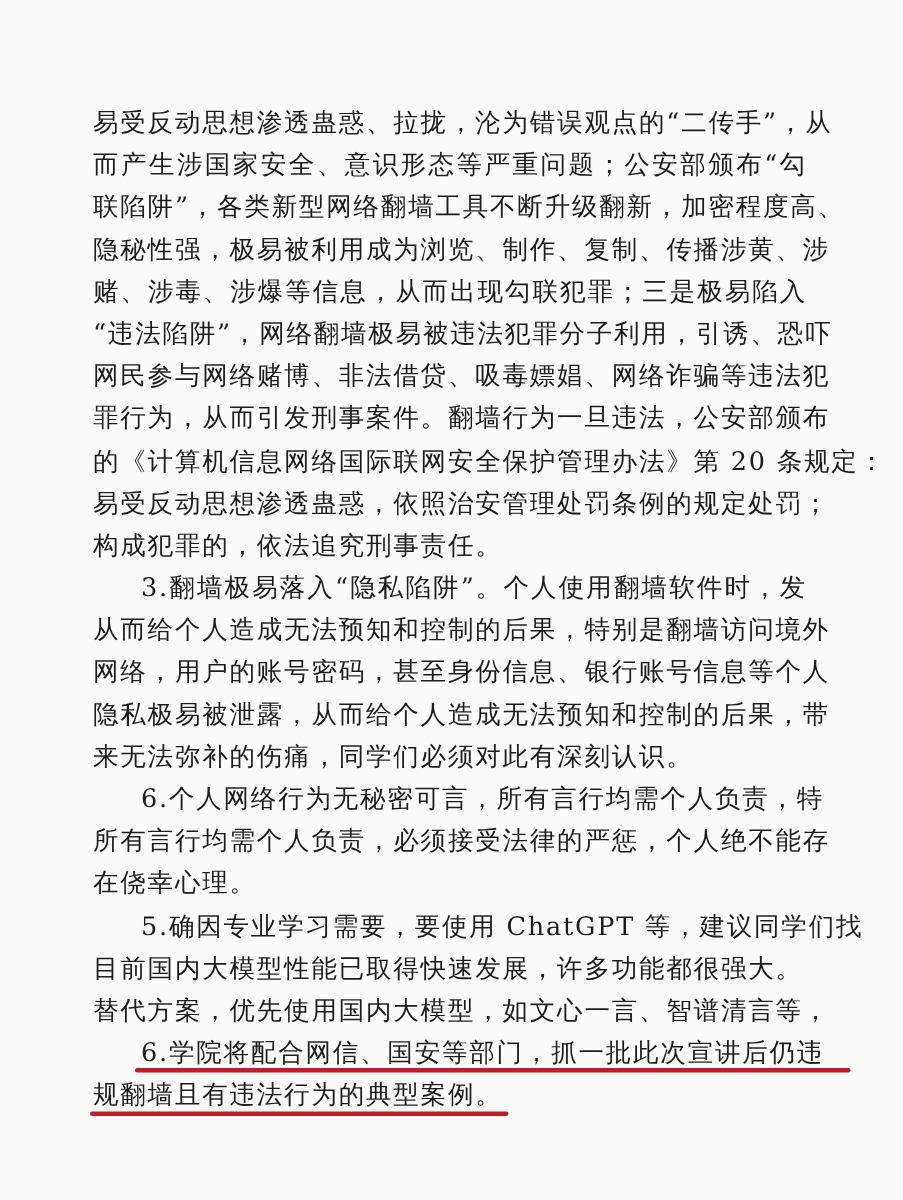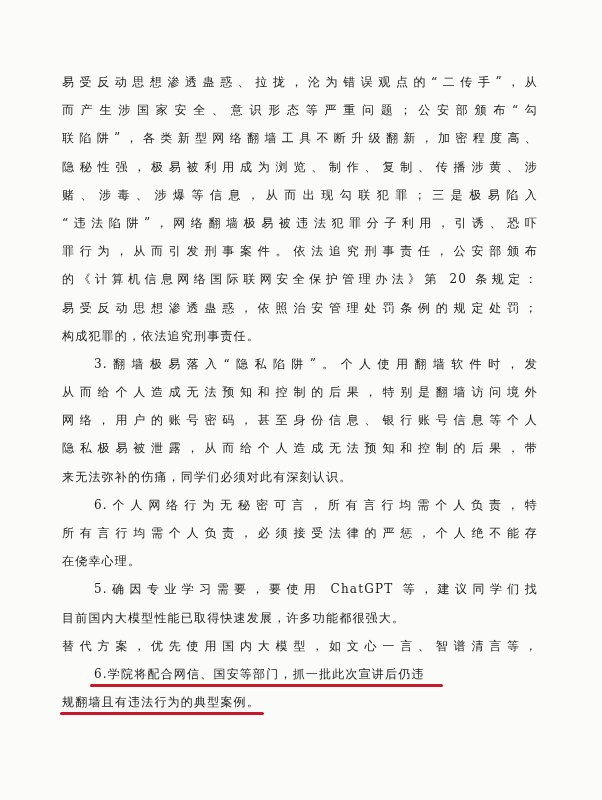--- a/index.html
+++ b/index.html
@@ -8,21 +8,21 @@
     background:#fbfbfa;
     font-family: "DejaVu Serif", "Liberation Serif", serif;
     color:#1c1c1c;
   }
   .page { position:relative; width:602px; height:800px; }
   .content {
     position:absolute; left:62px; top:68px; width:476px;
   }
   .line {
     height:28.2px; line-height:28.2px;
-    font-size:12px; letter-spacing:1.2px;
+    font-size:17px; letter-spacing:1.2px;
     white-space:nowrap; overflow:visible;
   }
   .line.indent { padding-left:32px; }
   .line.justify { text-align:justify; text-align-last:justify; }
   .ul {
     position:relative; display:inline-block;text-align:center;
   }
   .ul::after {
     content:""; position:absolute; left:-2px; right:-4px; bottom:1px;
     height:3px; background:#c8192a; border-radius:2px;
@@ -34,21 +34,22 @@
 <body>
 
 <div class="page">
   <div class="content">
     <div class="line justify">易受反动思想渗透蛊惑、拉拢，沦为错误观点的“二传手”，从</div>
     <div class="line justify">而产生涉国家安全、意识形态等严重问题；公安部颁布“勾</div>
     <div class="line justify">联陷阱”，各类新型网络翻墙工具不断升级翻新，加密程度高、</div>
     <div class="line justify">隐秘性强，极易被利用成为浏览、制作、复制、传播涉黄、涉</div>
     <div class="line justify">赌、涉毒、涉爆等信息，从而出现勾联犯罪；三是极易陷入</div>
     <div class="line justify">“违法陷阱”，网络翻墙极易被违法犯罪分子利用，引诱、恐吓</div>
-    <div class="line justify">罪行为，从而引发刑事案件。依法追究刑事责任，公安部颁布</div>
+    <div class="line justify">网民参与网络赌博、非法借贷、吸毒嫖娼、网络诈骗等违法犯</div>
+    <div class="line justify">罪行为，从而引发刑事案件。翻墙行为一旦违法，公安部颁布</div>
     <div class="line justify">的《计算机信息网络国际联网安全保护管理办法》第 20 条规定：</div>
     <div class="line justify">易受反动思想渗透蛊惑，依照治安管理处罚条例的规定处罚；</div>
     <div class="line">构成犯罪的，依法追究刑事责任。</div>
     <div class="line indent justify">3.翻墙极易落入“隐私陷阱”。个人使用翻墙软件时，发</div>
     <div class="line justify">从而给个人造成无法预知和控制的后果，特别是翻墙访问境外</div>
     <div class="line justify">网络，用户的账号密码，甚至身份信息、银行账号信息等个人</div>
     <div class="line justify">隐私极易被泄露，从而给个人造成无法预知和控制的后果，带</div>
     <div class="line">来无法弥补的伤痛，同学们必须对此有深刻认识。</div>
     <div class="line indent justify">6.个人网络行为无秘密可言，所有言行均需个人负责，特</div>
     <div class="line justify">所有言行均需个人负责，必须接受法律的严惩，个人绝不能存</div>

